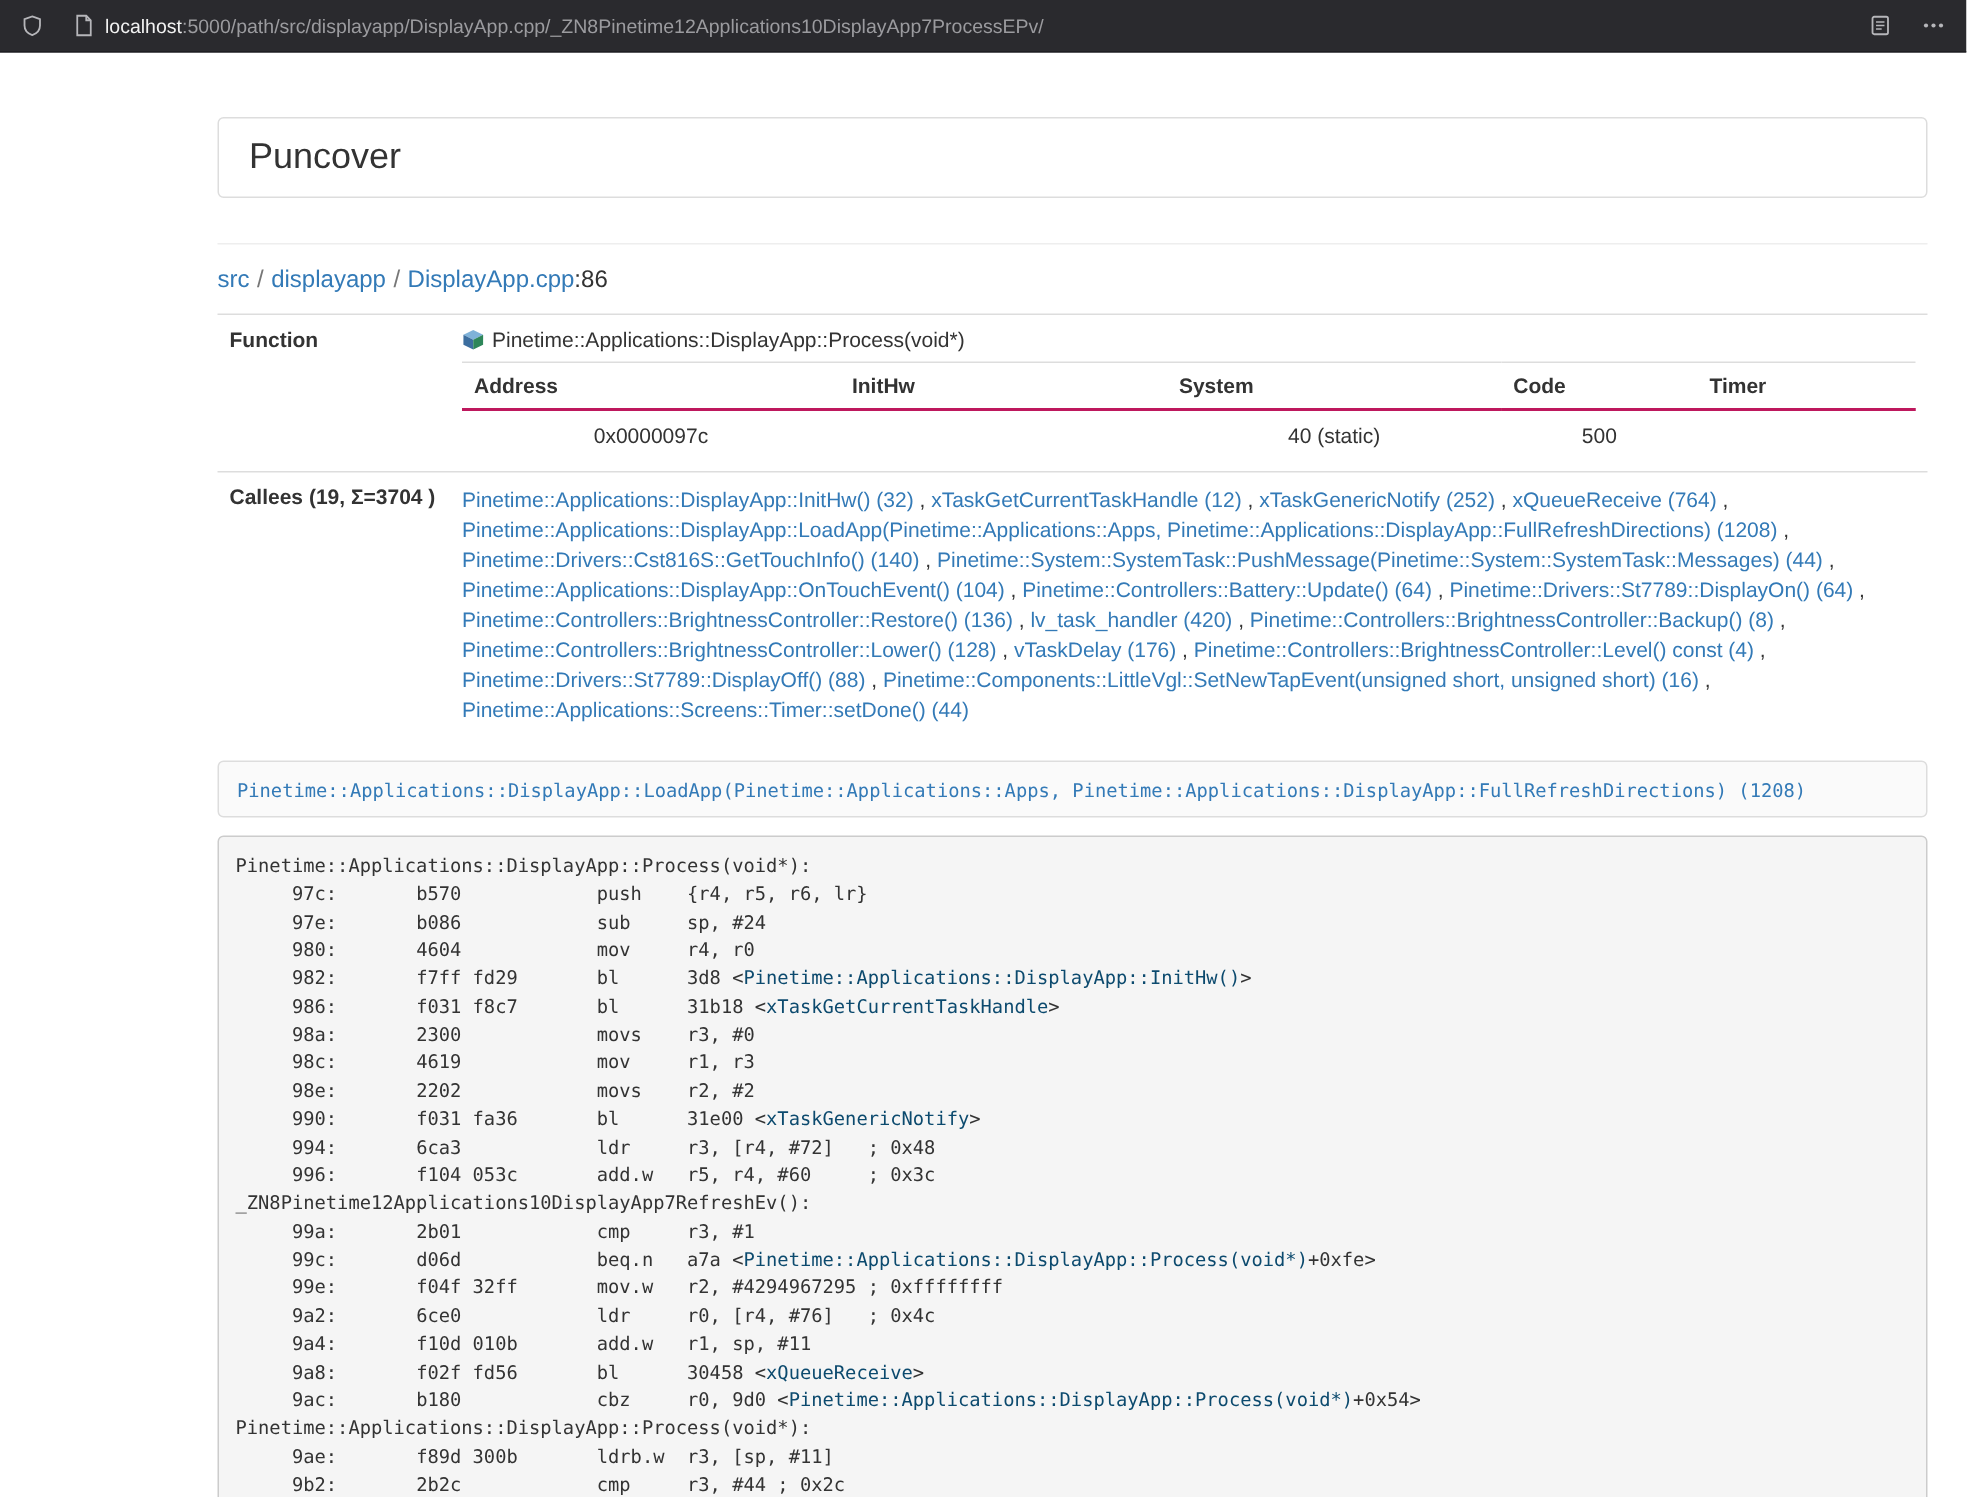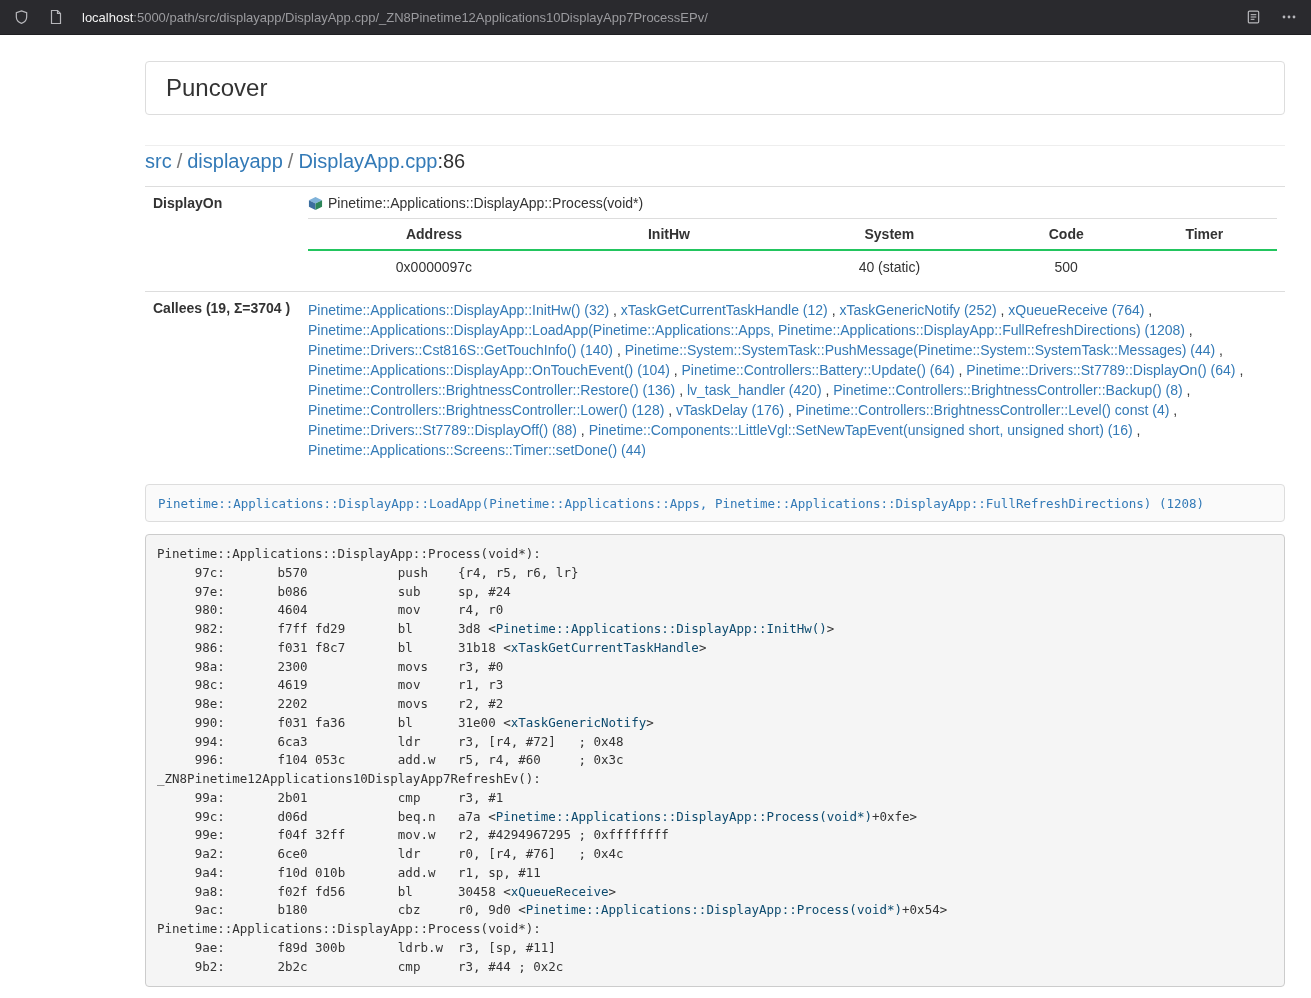--- a/index.html
+++ b/index.html
@@ -5,54 +5,54 @@
   * { box-sizing: border-box; margin: 0; padding: 0; }
   html, body { width: 1311px; height: 998px; overflow: hidden; background: #fff; }
   body { font-family: "Liberation Sans", sans-serif; color: #333; }
 
   
   .topbar {
     height: 35px; background: #2a2a2e; border-bottom: 1px solid #1f1f22;
     display: flex; align-items: center; padding: 0 14px; gap: 10px;
   }
   .topbar .icon { display: inline-flex; align-items: center; justify-content: center; }
-  .urlbox { display: flex; align-items: center; gap: 19px; flex: 1; min-width: 0; margin-left: 10px; }
+  .urlbox { display: flex; align-items: center; gap: 7px; flex: 1; min-width: 0; margin-left: 10px; }
   .url-text { font-size: 13px; white-space: nowrap; overflow: hidden; }
   .url-host { color: #f2f2f2; }
   .url-path { color: #9b9b9f; }
   .right-icons { display: flex; align-items: center; gap: 20px; margin-left: auto; }
 
   
   .container { width: 1140px; margin-left: 145px; font-size: 14px; }
   .title-panel {
-    margin-top: 26px; border: 1px solid #ddd; border-radius: 4px;
+    margin-top: 43px; border: 1px solid #ddd; border-radius: 4px;
     padding: 12px 20px;
   }
   .title-panel .title { font-size: 24px; color: #333; }
   hr.divider { border: 0; border-top: 1px solid #eee; margin: 30px 0 0 0; }
 
-  .breadcrumb { margin-top: 4px; font-size: 20px; }
+  .breadcrumb { margin-top: 15px; font-size: 16px; }
   .breadcrumb a { color: #337ab7; text-decoration: none; }
   .breadcrumb .sep { color: #777; margin: 0 5px; }
   .breadcrumb .lineno { color: #333; }
 
   a { color: #337ab7; text-decoration: none; cursor: pointer; }
 
   table.tbl { width: 100%; border-collapse: collapse; margin-top: 13px; }
   table.tbl > tbody > tr > th, table.tbl > tbody > tr > td {
     border-top: 1px solid #ddd; padding: 8px; text-align: left; vertical-align: top;
     font-size: 14px;
   }
   table.tbl > tbody > tr > th { width: 155px; font-weight: bold; color: #333; }
 
   .func-name-row { display: flex; align-items: center; gap: 5px; }
   .func-name-row .fn-icon { display: inline-flex; }
 
   table.inner-tbl { width: 100%; border-collapse: collapse; margin-top: 7px; border-top: 1px solid #ddd; }
-  table.inner-tbl th { padding: 7px 8px; border-bottom: 2px solid #22c55e; font-weight: bold; text-align: center; }
+  table.inner-tbl th { padding: 7px 8px; border-bottom: 2px solid #be185d; font-weight: bold; text-align: left; }
   table.inner-tbl td { padding: 8px; text-align: center; }
 
   .callees-cell { line-height: 1.43; margin-left: 40px; }
   .callees-cell span { color: #333; }
 
   .hl-box {
     margin-top: 16px; border: 1px solid #ddd; background: #fafafa; border-radius: 4px;
     padding: 10px 12px;
   }
   .hl-box a { font-family: "DejaVu Sans Mono", monospace; font-size: 12.5px; }
@@ -110,21 +110,21 @@
 
   <hr class="divider">
 
   <div class="breadcrumb">
     <a href="#">src</a><span class="sep">/</span><a href="#">displayapp</a><span class="sep">/</span><a href="#">DisplayApp.cpp</a><span class="lineno">:86</span>
   </div>
 
   <table class="tbl">
     <tbody>
       <tr>
-        <th>DisplayOn</th>
+        <th>Function</th>
         <td>
           <div class="func-name-row">
             <span class="fn-icon">
               <svg width="15" height="15" viewBox="0 0 16 16">
                   <polygon points="8,1 15,4.5 8,8 1,4.5" fill="#7fb2d9"></polygon>
                   <polygon points="1,4.5 8,8 8,15 1,11.5" fill="#3c6e9f"></polygon>
                   <polygon points="15,4.5 8,8 8,15 15,11.5" fill="#2d8659"></polygon>
                 </svg>
             </span>
             <span>Pinetime::Applications::DisplayApp::Process(void*)</span>

